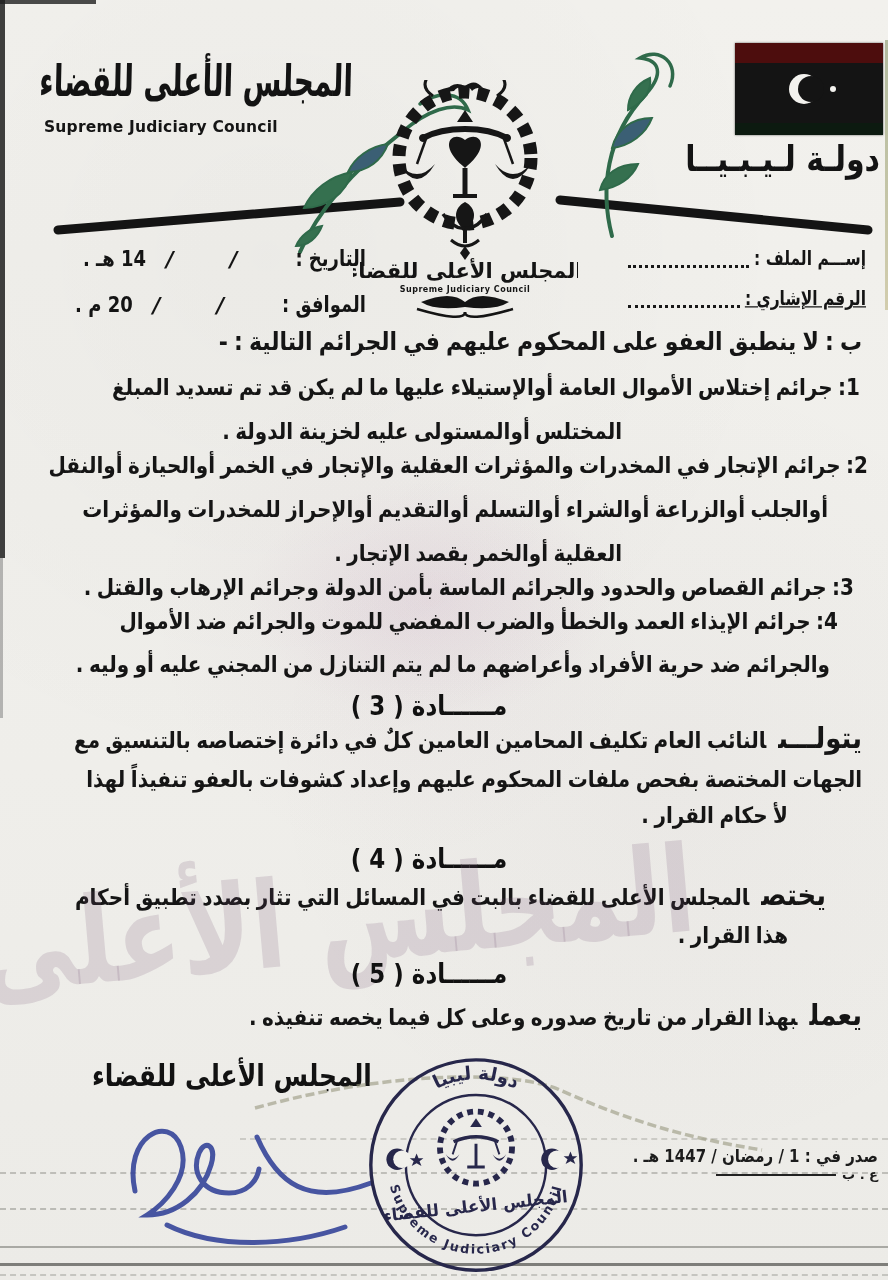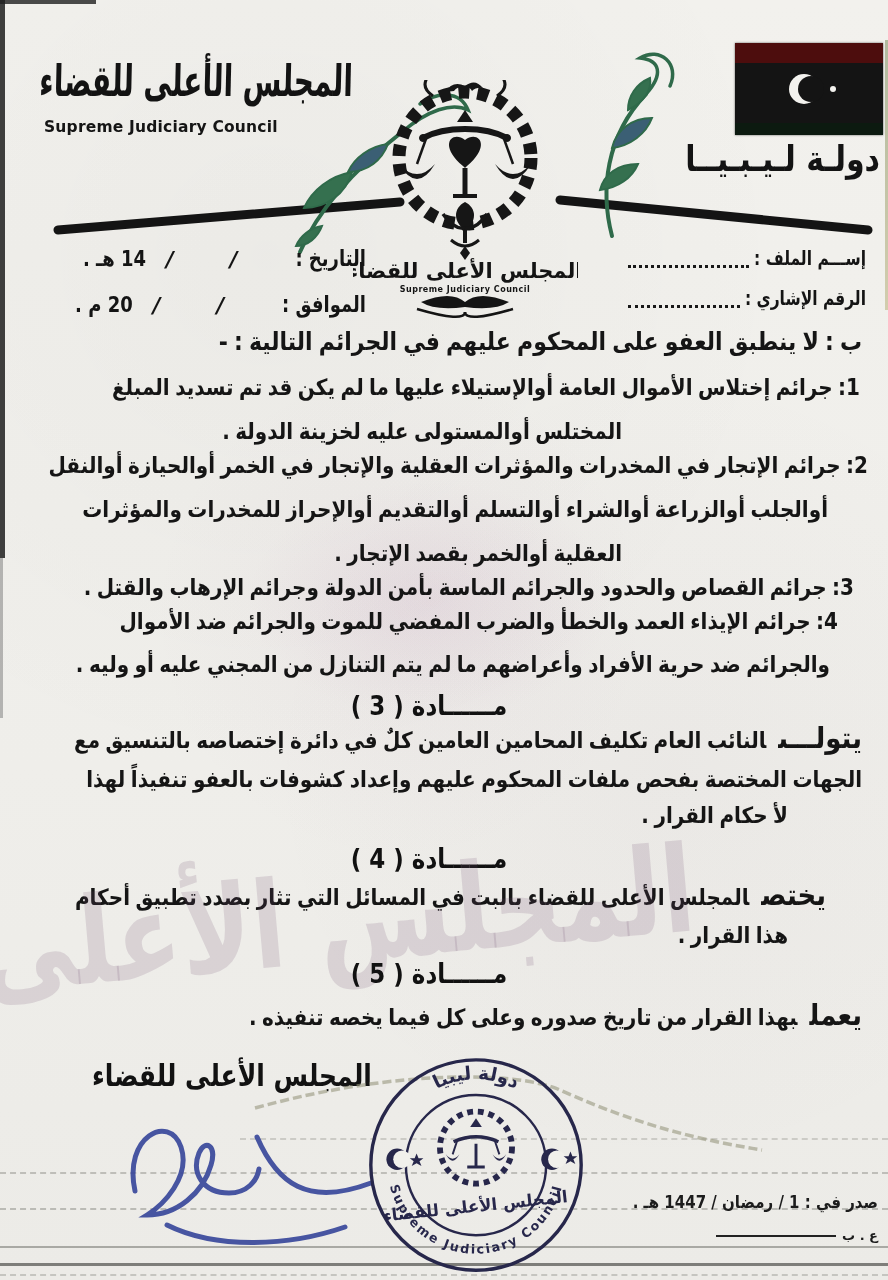--- a/index.html
+++ b/index.html
@@ -64,24 +64,24 @@
   }
   .watermark2{
     position:absolute;left:230px;top:470px;width:400px;height:260px;pointer-events:none;
     background:radial-gradient(ellipse at 50% 50%, rgba(170,110,160,0.10), transparent 65%);
   }
   
   .footer-title{
     position:absolute;left:92px;top:1058px;font-size:25px;font-weight:bold;direction:rtl;white-space:nowrap;
     transform:scaleY(1.2);transform-origin:left top;color:#121212;
   }
-  .dateblock{position:absolute;right:10px;top:1192px;width:285px;direction:rtl;text-align:right;color:#1c1c1c;font-weight:bold;}
+  .dateblock{position:absolute;right:10px;top:1146px;width:285px;direction:rtl;text-align:right;color:#1c1c1c;font-weight:bold;}
   .dateblock .l1{font-size:15px;white-space:nowrap;transform:scaleY(1.15);transform-origin:right top;}
   .dateblock .l2{font-size:15px;white-space:nowrap;margin-top:4px;border-bottom:2px solid #222;display:inline-block;padding-bottom:1px;transform:scaleY(1.15);transform-origin:right top;}
-  .dateblock .l3{font-size:13px;margin-top:18px;display:flex;direction:rtl;align-items:center;gap:6px;}
+  .dateblock .l3{font-size:13px;margin-top:3px;display:flex;direction:rtl;align-items:center;gap:6px;}
   .dateblock .l3 .dash{width:120px;border-top:2.5px solid #222;height:0;}
   
   .edge-left{position:absolute;left:0;top:0;width:5px;height:558px;background:#1f1f1f;opacity:.85;}
   .edge-left2{position:absolute;left:0;top:558px;width:3px;height:160px;background:#777;opacity:.5;}
   .edge-top{position:absolute;left:0;top:0;width:96px;height:4px;background:#1f1f1f;opacity:.8;}
   .edge-right{position:absolute;right:0;top:40px;width:3px;height:270px;background:linear-gradient(#7d8d5f,#b9b07a);opacity:.55;}
   .hline{position:absolute;left:0;right:0;height:0;}
   .hl-dash1{top:1172px;border-top:2px dashed #9a9a94;opacity:.55;}
   .hl-dash2{top:1208px;border-top:2px dashed #94948e;opacity:.55;}
   .hl-dash3{top:1138px;left:240px;border-top:2px dashed #a5a59e;opacity:.45;}
@@ -165,21 +165,21 @@
       <path d="M68,222 q30,-12 44,0 q14,-12 44,0 q-14,9 -44,5 q-30,4 -44,-5 z" stroke="none"></path>
       <path d="M64,229 q48,14 48,3" fill="none" stroke-width="2.5"></path>
       <path d="M160,229 q-48,14 -48,3" fill="none" stroke-width="2.5"></path>
     </g>
   </svg>
 
   <div class="dotrow" style="right:22px;top:252px;width:238px;">
     <span class="lbl">إســـم الملف :</span>
     <span class="dots"></span>
   </div>
-  <div class="dotrow" style="right:22px;top:292px;width:238px;">
+  <div class="dotrow" style="right:22px;top:292px;width:238px;text-decoration:underline;">
     <span class="lbl">الرقم الإشاري :</span>
     <span class="dots"></span>
   </div>
 
   <div class="daterow" style="left:46px;top:248px;width:320px;">
     <span class="lbl">التاريخ :</span>
     <span class="sp1"></span>
       <span class="slash">/</span>
     <span class="sp2"></span>
       <span class="slash">/</span>

